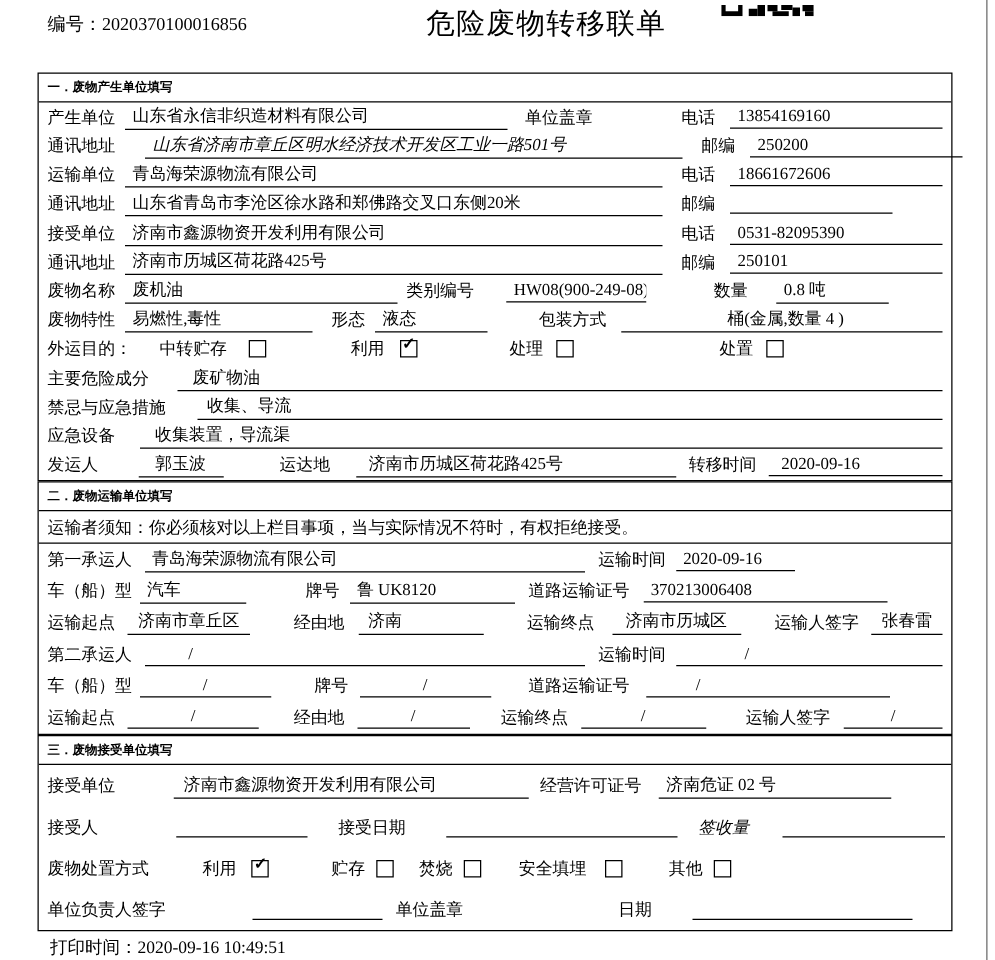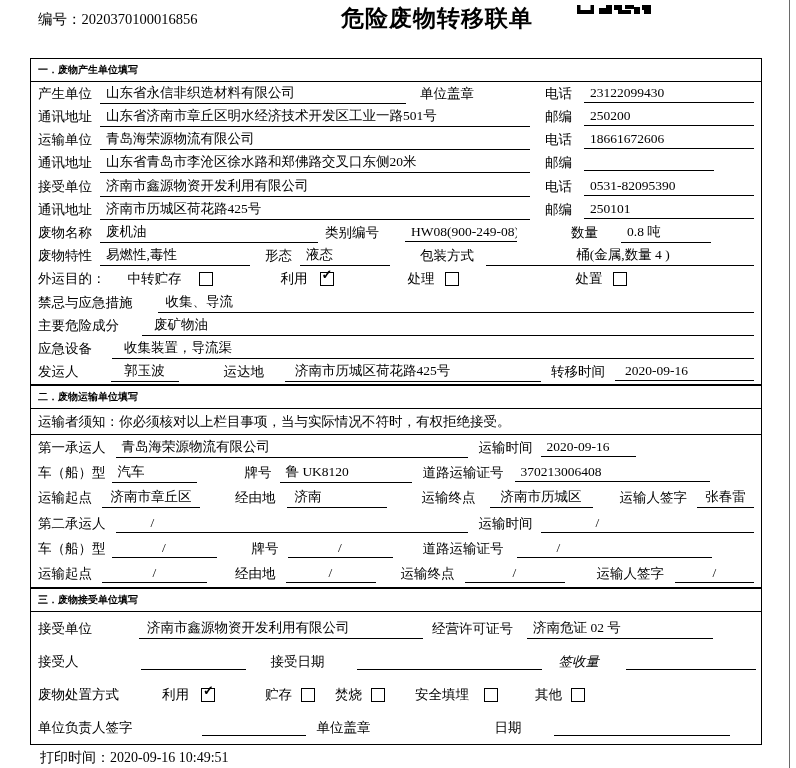--- a/index.html
+++ b/index.html
@@ -3,21 +3,21 @@
 <meta charset="utf-8">
 <style>
   html,body{margin:0;padding:0;}
   body{
     width:796px;height:768px;position:relative;overflow:hidden;
     background:#ffffff;color:#000;
     font-family:"Liberation Serif","DejaVu Serif",serif;
   }
   #serial{position:absolute;left:38px;top:10px;font-size:14.5px;white-space:nowrap;}
   #title{position:absolute;left:437px;top:3px;transform:translateX(-50%);
-    font-size:23px;font-weight:bold;white-space:nowrap;letter-spacing:1px;text-align:center;}
+    font-size:23px;font-weight:normal;white-space:nowrap;letter-spacing:1px;text-align:center;}
   #qr{position:absolute;left:577px;top:0;}
   #page-edge{position:absolute;left:789px;top:0;width:1px;height:768px;background:#6a6a6a;}
   .sec{position:absolute;left:30px;width:732px;border:1px solid #000;box-sizing:border-box;
     display:flex;flex-direction:column;background:#fff;}
   #sec1{top:58px;height:327px;}
   #sec2{top:385px;height:203px;}
   #sec3{top:588px;height:157px;}
   .sec-h{flex:0 0 23px;border-bottom:1px solid #000;display:flex;align-items:center;
     padding:0 7px;font-weight:bold;font-size:10px;box-sizing:border-box;}
   .note{flex:0 0 26px;border-bottom:1px solid #000;display:flex;align-items:center;
@@ -59,26 +59,26 @@
 
 <div class="sec" id="sec1">
   <div class="sec-h">一．废物产生单位填写</div>
   <div class="rows">
 
     <div class="row">
       <span class="lbl">产生单位</span>
       <span class="f" style="margin-left:8px;width:306px;">山东省永信非织造材料有限公司</span>
       <span class="lbl" style="margin-left:14px;">单位盖章</span>
       <span class="lbl" style="margin-left:71px;">电话</span>
-      <span class="f" style="margin-left:12px;width:170px;">23122099430</span>
+      <span class="f" style="margin-left:12px;width:170px;">13854169160</span>
     </div>
 
     <div class="row">
       <span class="lbl">通讯地址</span>
-      <span class="f" style="margin-left:8px;width:430px;">山东省济南市章丘区明水经济技术开发区工业一路501号</span>
+      <span class="f" style="margin-left:24px;width:430px;font-style:italic;">山东省济南市章丘区明水经济技术开发区工业一路501号</span>
       <span class="lbl" style="margin-left:15px;">邮编</span>
       <span class="f" style="margin-left:12px;width:170px;">250200</span>
     </div>
 
     <div class="row">
       <span class="lbl">运输单位</span>
       <span class="f" style="margin-left:8px;width:430px;">青岛海荣源物流有限公司</span>
       <span class="lbl" style="margin-left:15px;">电话</span>
       <span class="f" style="margin-left:12px;width:170px;">18661672606</span>
     </div>
@@ -111,21 +111,21 @@
       <span class="f" style="margin-left:26px;width:112px;">HW08(900-249-08)</span>
       <span class="lbl" style="margin-left:54px;">数量</span>
       <span class="f" style="margin-left:23px;width:90px;">0.8 吨</span>
     </div>
 
     <div class="row">
       <span class="lbl">废物特性</span>
       <span class="f" style="margin-left:8px;width:150px;">易燃性,毒性</span>
       <span class="lbl" style="margin-left:15px;">形态</span>
       <span class="f" style="margin-left:8px;width:90px;">液态</span>
-      <span class="lbl" style="margin-left:30px;">包装方式</span>
+      <span class="lbl" style="margin-left:41px;">包装方式</span>
       <span class="f g" style="margin-left:12px;text-align:center;">桶(金属,数量 4 )</span>
     </div>
 
     <div class="row">
       <span class="lbl">外运目的：</span>
       <span class="lbl" style="margin-left:22px;">中转贮存</span>
       <span class="cb" style="margin-left:17px;">
           <i></i>
         </span>
       <span class="lbl" style="margin-left:68px;">利用</span>
@@ -136,27 +136,27 @@
       <span class="cb" style="margin-left:10px;">
           <i></i>
         </span>
       <span class="lbl" style="margin-left:117px;">处置</span>
       <span class="cb" style="margin-left:10px;">
           <i></i>
         </span>
     </div>
 
     <div class="row">
+      <span class="lbl">主要危险成分</span>
+      <span class="f g" style="margin-left:23px;padding-left:12px;">废矿物油</span>
+    </div>
+
+    <div class="row">
       <span class="lbl">禁忌与应急措施</span>
       <span class="f g" style="margin-left:25px;padding-left:8px;">收集、导流</span>
-    </div>
-
-    <div class="row">
-      <span class="lbl">主要危险成分</span>
-      <span class="f g" style="margin-left:23px;padding-left:12px;">废矿物油</span>
     </div>
 
     <div class="row">
       <span class="lbl">应急设备</span>
       <span class="f g" style="margin-left:20px;padding-left:12px;">收集装置，导流渠</span>
     </div>
 
     <div class="row">
       <span class="lbl">发运人</span>
       <span class="f c" style="margin-left:32px;width:68px;">郭玉波</span>

